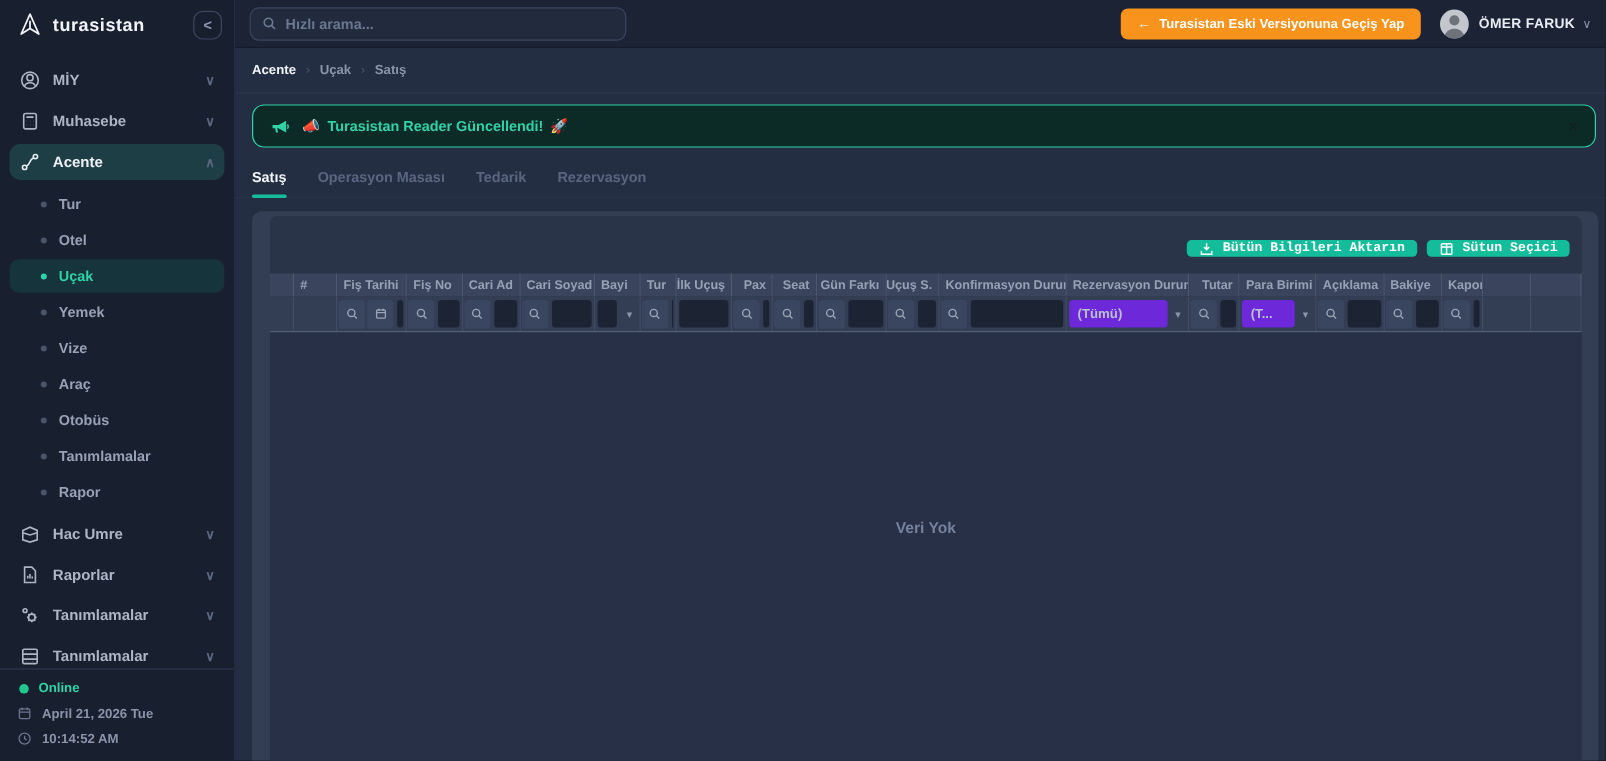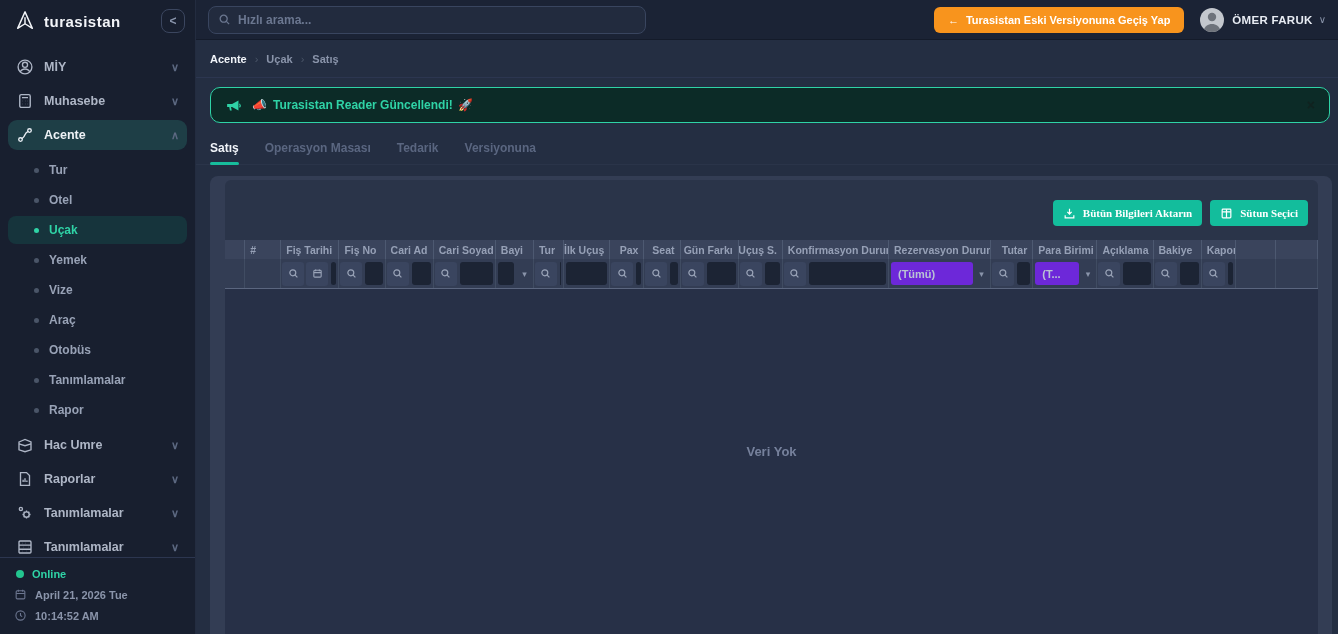--- a/index.html
+++ b/index.html
@@ -29,21 +29,21 @@
   .side-footer { border-top:1px solid #2c3650; padding:10px 14px 12px 14px; }
   .sf-row { display:flex; align-items:center; margin-bottom:8px; color:#8a94aa; font-size:11px; font-weight:700; }
   .sf-row:last-child { margin-bottom:0; }
   .sf-dot { width:8px; height:8px; border-radius:50%; background:#23c58f; margin:0 8px 0 2px; }
   .sf-online { color:#2fd3a6; }
   .sf-ic { width:13px; height:13px; margin:0 8px 0 0; color:#6c7690; flex:0 0 auto; }
 
   
   .main { flex:1; display:flex; flex-direction:column; min-width:0; }
   .topbar { height:40px; background:#1b2335; display:flex; align-items:center; padding:0 12px; border-bottom:1px solid #141b2a; }
-  .search-wrap { width:438px; height:28px; border:1px solid #39455f; border-radius:8px; background:#222b3e; display:flex; align-items:center; padding:0 9px; }
+  .search-wrap { width:314px; height:28px; border:1px solid #39455f; border-radius:8px; background:#222b3e; display:flex; align-items:center; padding:0 9px; }
   .search-wrap svg { width:13px; height:13px; color:#6b7790; margin-right:7px; }
   .search-input { background:transparent; border:none; outline:none; color:#cfd6e4; font-size:12px; flex:1; font-family:"Liberation Sans",sans-serif; }
   .search-input::placeholder { color:#6b7790; font-weight:600; }
   .legacy-btn { margin-left:auto; background:#f8941d; color:#fff; border:none; border-radius:6px; height:26px; padding:0 14px; font-size:11px; font-weight:700; cursor:pointer; display:flex; align-items:center; gap:7px; font-family:"Liberation Sans",sans-serif; }
   .avatar { width:24px; height:24px; border-radius:50%; background:#c3c7cd; margin-left:16px; overflow:hidden; display:flex; align-items:flex-end; justify-content:center; }
   .user-name { color:#e8ecf3; font-size:11.5px; font-weight:700; margin-left:8px; letter-spacing:.3px; }
   .user-chev { color:#8a94aa; font-size:10px; margin-left:6px; }
 
   .breadcrumb-row { height:38px; display:flex; align-items:center; padding:0 14px; border-bottom:1px solid #2c3650; }
   .bc-item { font-size:11px; font-weight:700; color:#8a94aa; }
@@ -69,21 +69,21 @@
   .panel-title { color:#f1f4f9; font-size:13px; font-weight:700; }
   .panel-title-bar { width:48px; height:4px; background:#17bd9c; border-radius:2px; margin-top:13px; }
   .panel-actions { margin-left:auto; display:flex; align-items:center; gap:9px; }
   .refresh-btn { width:30px; height:27px; background:#eef2f5; border:none; border-radius:4px; color:#17a58c; font-size:15px; font-weight:700; cursor:pointer; display:flex; align-items:center; justify-content:center; }
   .red-box { border:3px solid #e8222d; padding:3px; }
   .teal-btn { background:#13bd9c; color:#fff; border:none; border-radius:4px; height:28px; padding:0 12px; font-size:11.5px; font-weight:700; cursor:pointer; display:flex; align-items:center; gap:7px; font-family:"Liberation Sans",sans-serif; }
   .teal-btn .plus { font-size:14px; font-weight:700; }
 
   .grid-card { flex:1; margin:4px 14px 0 15px; background:#2a3449; border-radius:6px 6px 0 0; display:flex; flex-direction:column; min-height:0; }
   .grid-toolbar { display:flex; justify-content:flex-end; gap:8px; padding:20px 10px 14px 10px; }
-  .tool-btn { background:#13bd9c; color:#fff; border:none; border-radius:4px; height:26px; padding:0 10px; font-size:11px; font-weight:700; cursor:pointer; display:flex; align-items:center; gap:7px; font-family:Liberation Serif, serif; }
+  .tool-btn { background:#13bd9c; color:#fff; border:none; border-radius:4px; height:14px; padding:0 10px; font-size:11px; font-weight:700; cursor:pointer; display:flex; align-items:center; gap:7px; font-family:Liberation Mono, monospace; }
   .tool-btn svg { width:13px; height:13px; }
 
   .grid { display:flex; flex-direction:column; flex:1; min-height:0; }
   .hrow { display:flex; height:19px; }
   .hcell { background:#3a445c; border-right:1px solid rgba(130,142,168,.28); color:#96a0b6; font-size:10.5px; font-weight:700; display:flex; align-items:center; padding:0 5px; overflow:hidden; white-space:nowrap; }
   .hcell.align-right { justify-content:flex-end; }
   .frow { display:flex; height:30px; background:#333d54; border-bottom:1px solid #5b667f; }
   .fcell { border-right:1px solid rgba(130,142,168,.18); display:flex; align-items:center; overflow:hidden; }
   .fi-search, .fi-cal { width:22px; height:24px; background:#3a455f; border-radius:3px; margin:0 1px; display:none; align-items:center; justify-content:center; color:#9aa4b8; flex:0 0 auto; }
   .fi-search svg, .fi-cal svg { width:11px; height:11px; }
@@ -318,21 +318,21 @@
 
         <div class="tab">
           <span>Operasyon Masası</span>
         </div>
 
         <div class="tab">
           <span>Tedarik</span>
         </div>
 
         <div class="tab">
-          <span>Versiyonuna</span>
+          <span>Rezervasyon</span>
         </div>
       </div>
 
     <div class="panel">
 
       <div class="grid-card">
         <div class="grid-toolbar">
           <button class="tool-btn">
             <svg viewBox="0 0 24 24" fill="none" stroke="currentColor" stroke-width="2.2">
                 <path d="M12 3 v10 M8 9 l4 4 4-4"></path>

